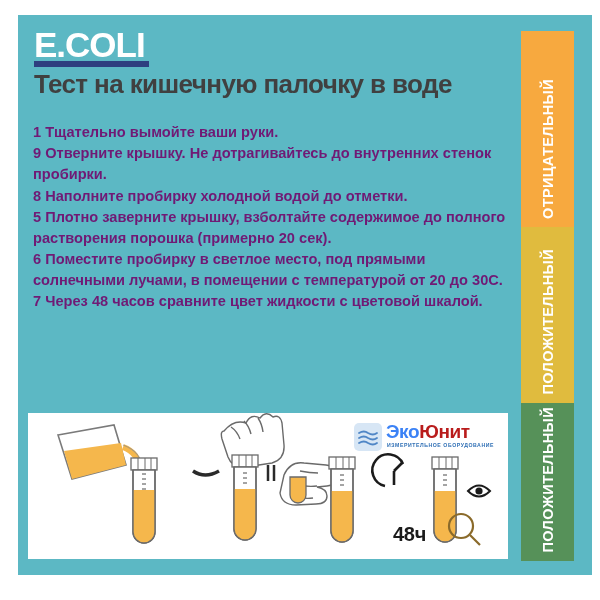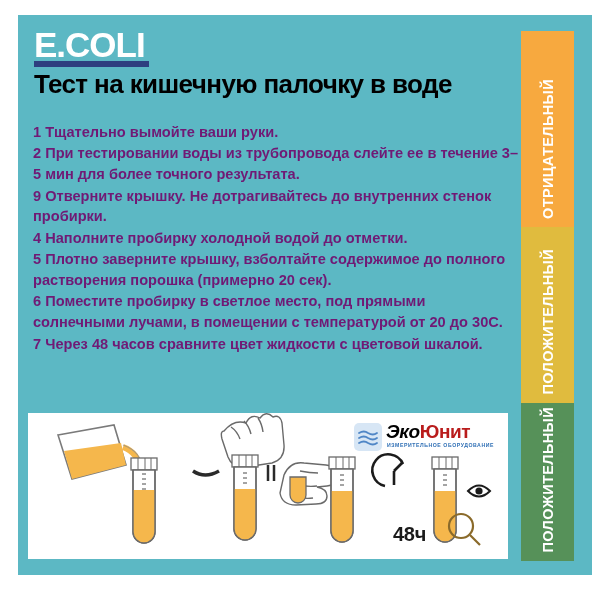--- a/index.html
+++ b/index.html
@@ -41,21 +41,21 @@
     border-bottom: 6px solid #2e3f7f;
     padding-right: 4px;
   }
   .subtitle {
     position: absolute;
     left: 16px;
     top: 56px;
     width: 480px;
     font-size: 26px;
     font-weight: bold;
-    color: #000000;
+    color: #404040;
     letter-spacing: -0.6px;
     line-height: 1.05;
   }
 
   
   .steps {
     position: absolute;
     left: 15px;
     top: 107px;
     width: 487px;
@@ -128,21 +128,21 @@
   .logo-text {
     position: absolute;
     left: 32px;
     top: 0px;
     font-size: 19px;
     font-weight: bold;
     color: #2f6fb5;
     letter-spacing: -0.4px;
     white-space: nowrap;
   }
-  .logo-text .eco { color: #000000; font-style: italic; }
+  .logo-text .eco { color: #3b82f6; }
   .logo-text .unit { color: #b91c1c; }
   .logo-sub {
     position: absolute;
     left: 33px;
     top: 21px;
     font-size: 5.2px;
     font-weight: bold;
     color: #2f6fb5;
     letter-spacing: 0.55px;
     white-space: nowrap;
@@ -163,23 +163,22 @@
 
 <div id="poster">
 
   <div class="brand-wrap">
     <span class="brand">E.COLI</span>
   </div>
   <div class="subtitle">Тест на кишечную палочку в воде</div>
 
   <div class="steps">
     <p class="step">1 Тщательно вымойте ваши руки.</p>
-    <p class="step">2 При тестировании воды из трубопровода слейте ее в течение 3–5 мин для более точного результата.</p>
     <p class="step">9 Отверните крышку. Не дотрагивайтесь до внутренних стенок пробирки.</p>
-    <p class="step">4 Наполните пробирку холодной водой до отметки.</p>
+    <p class="step">8 Наполните пробирку холодной водой до отметки.</p>
     <p class="step">5 Плотно заверните крышку, взболтайте содержимое до полного растворения порошка (примерно 20 сек).</p>
     <p class="step">6 Поместите пробирку в светлое место, под прямыми солнечными лучами, в помещении с температурой от 20 до 30С.</p>
     <p class="step">7 Через 48 часов сравните цвет жидкости с цветовой шкалой.</p>
   </div>
 
   <div class="scale">
     <div class="band band-orange">
       <span class="band-label">ОТРИЦАТЕЛЬНЫЙ</span>
     </div>
     <div class="band band-yellow">

